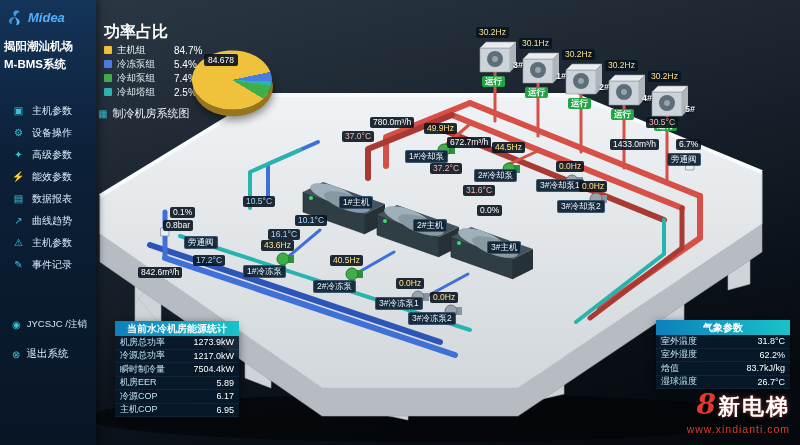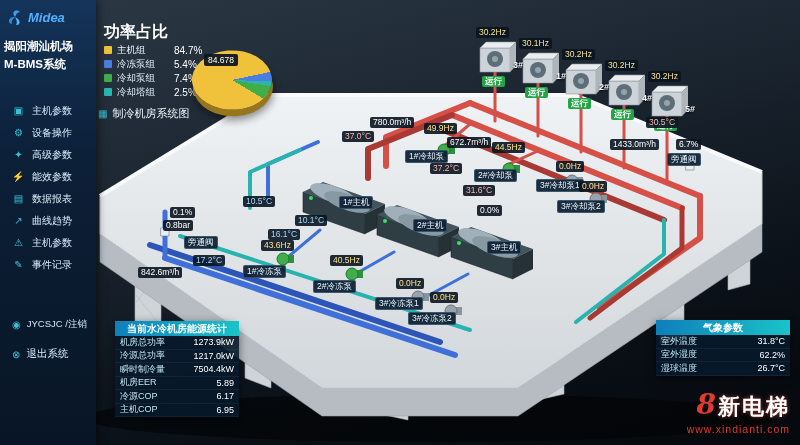--- a/index.html
+++ b/index.html
@@ -371,20 +371,24 @@
     <div class="hd">气象参数</div>
     <div class="prow">
         <span class="pl">室外温度</span>
         <span class="pv">31.8°C</span>
       </div>
     <div class="prow">
         <span class="pl">室外湿度</span>
         <span class="pv">62.2%</span>
       </div>
     <div class="prow">
+        <span class="pl">焓值</span>
+        <span class="pv">83.7kJ/kg</span>
+      </div>
+    <div class="prow">
         <span class="pl">湿球温度</span>
         <span class="pv">26.7°C</span>
       </div>
   </div>
 
   <aside class="sidebar">
     <div class="logo-row">
       <svg width="18" height="18" viewBox="0 0 18 18">
         <path d="M9 9 C4 2 12 1 14 4 C11 4 10 7 9 9Z" fill="#3aa0f0"></path>
         <path d="M9 9 C1 9 2 16 6 16 C5 13 7 11 9 9Z" fill="#2f8bdc"></path>

